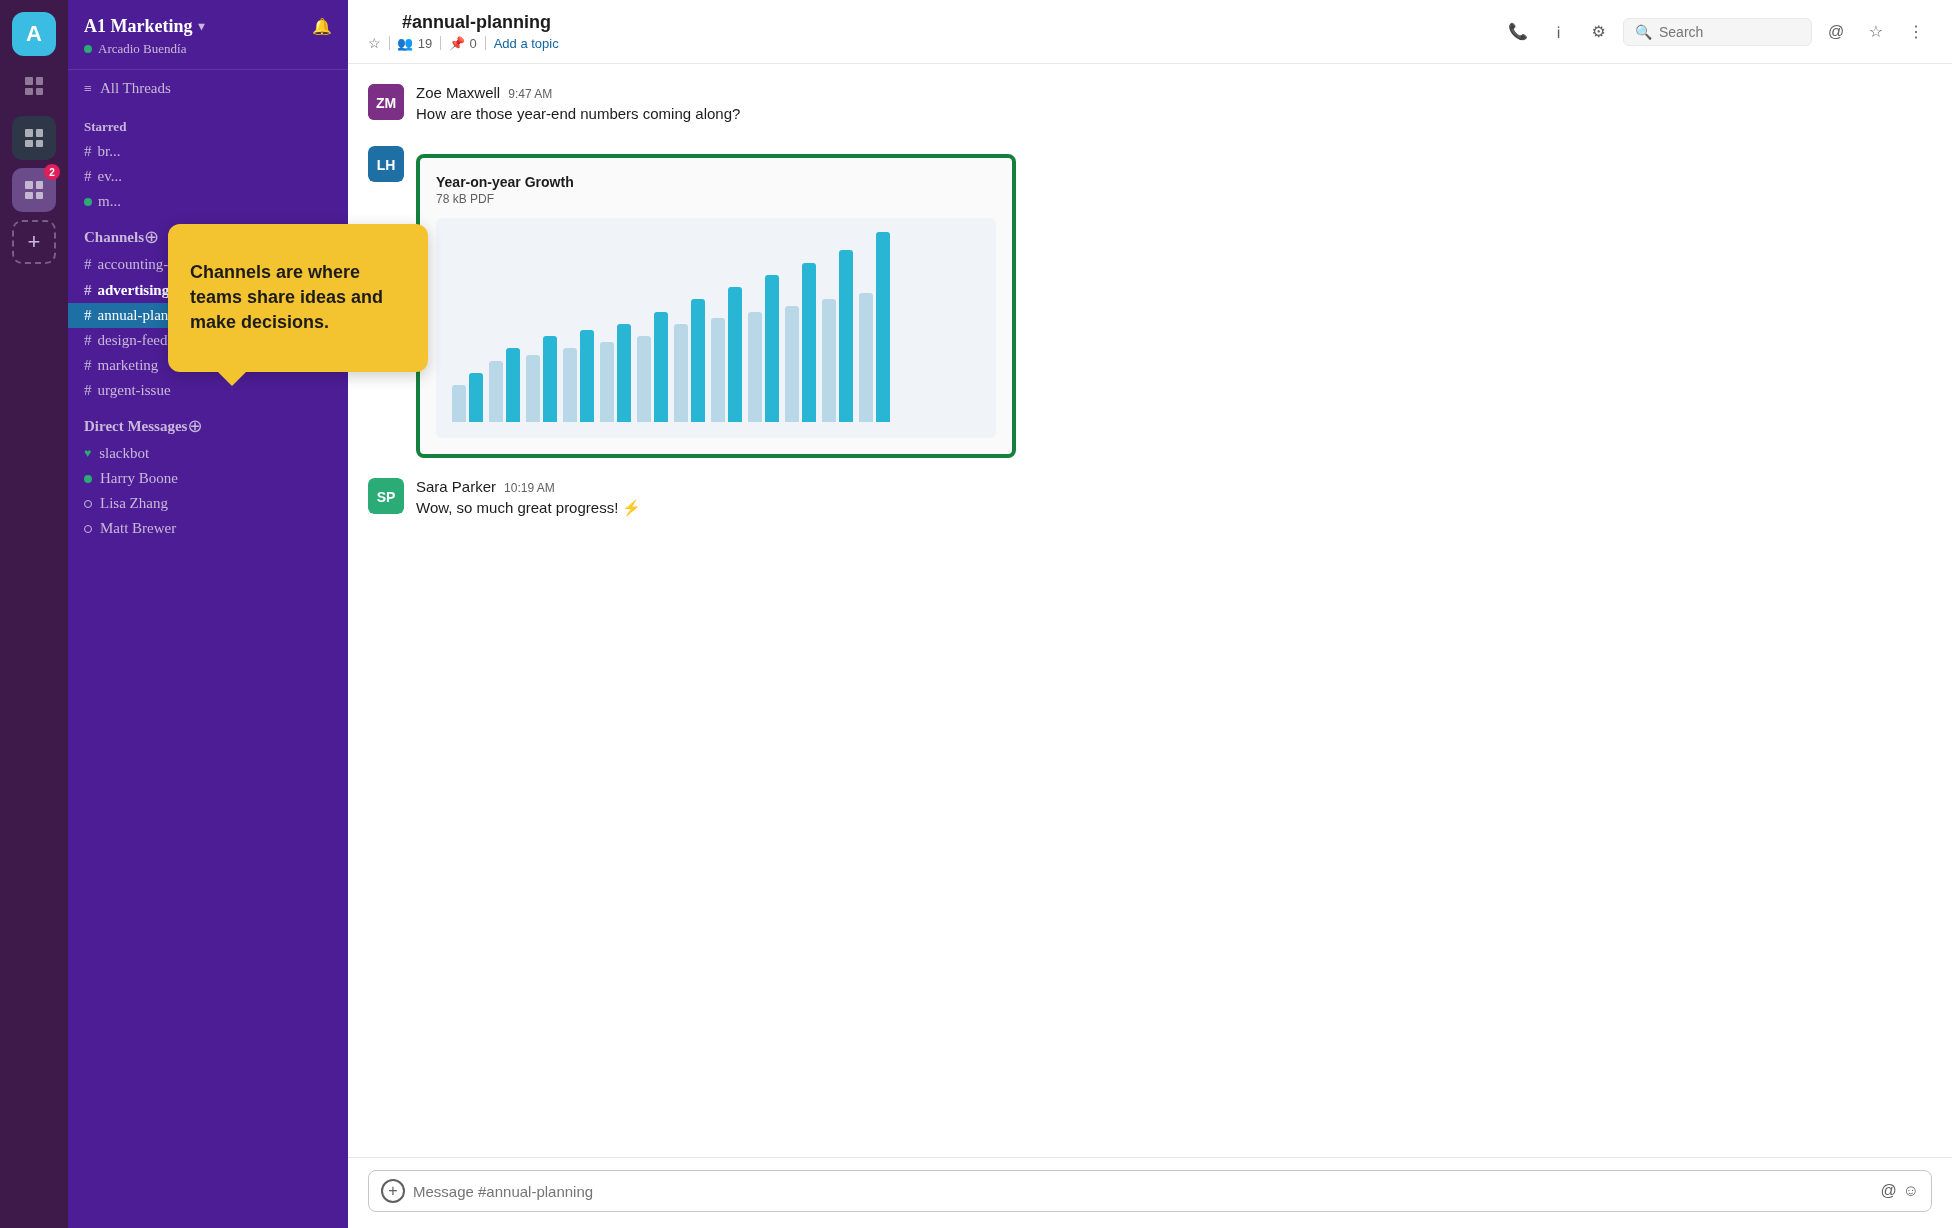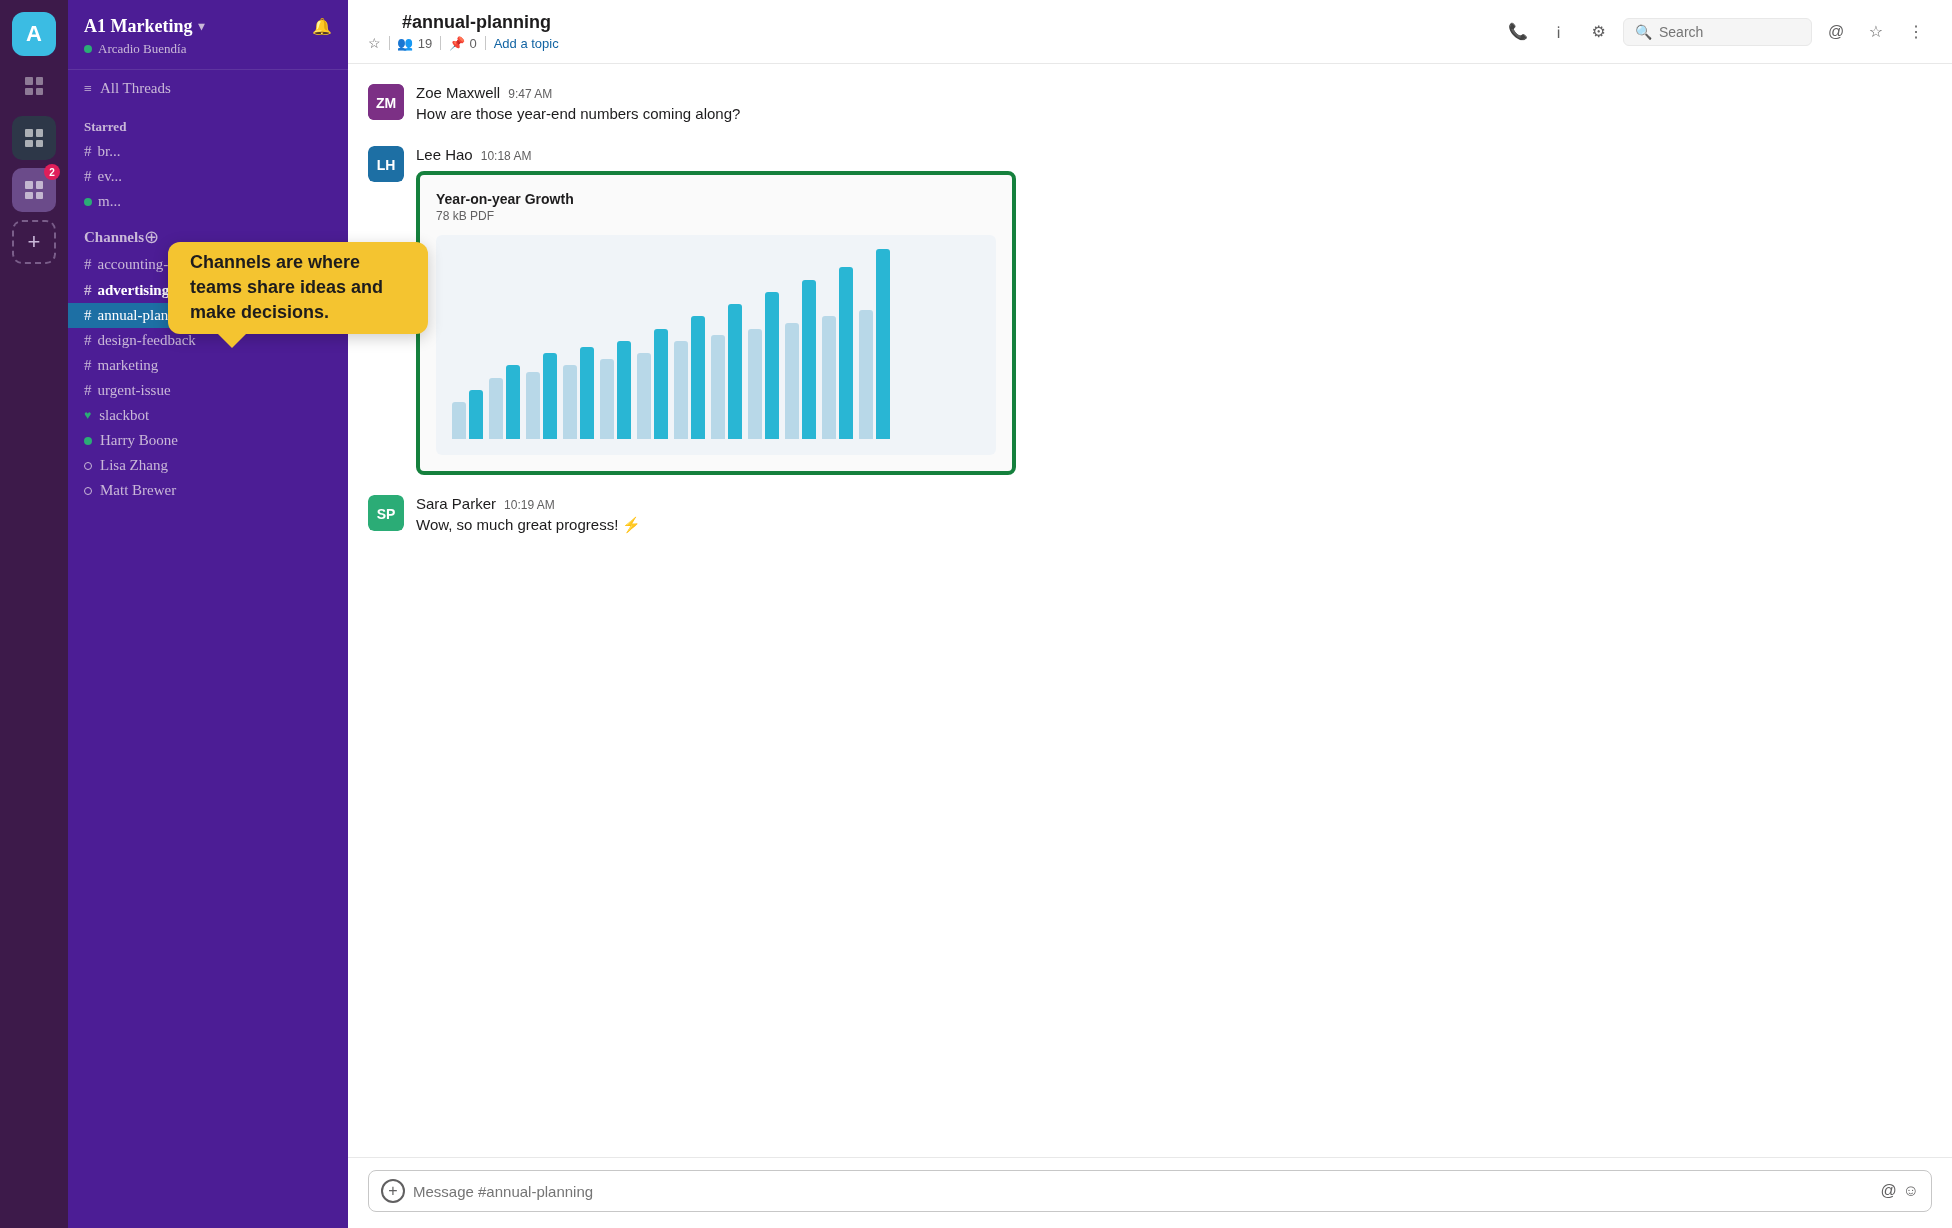--- a/index.html
+++ b/index.html
@@ -372,24 +372,24 @@
     .input-icon-btn {
       cursor: pointer;
       font-size: 16px;
       color: #616061;
     }
 
     
     .tooltip-overlay {
       position: fixed;
       left: 168px;
-      top: 242px;
+      top: 224px;
       background: #f4c430;
       border-radius: 12px;
-      padding: 8px 22px;
+      padding: 36px 22px;
       max-width: 260px;
       z-index: 100;
       box-shadow: 0 4px 16px rgba(0,0,0,0.2);
     }
     .tooltip-text {
       font-size: 18px;
       font-weight: 600;
       color: #1d1c1d;
       line-height: 1.4;
     }
@@ -499,20 +499,24 @@
   </div>
   <div class="channel-item">
     <span class="channel-hash">#</span>
     <span>marketing</span>
   </div>
   <div class="channel-item">
     <span class="channel-hash">#</span>
     <span>urgent-issue</span>
   </div>
 
+  <div class="section-header">
+    <span class="section-header-label">Direct Messages</span>
+    <span class="section-add">⊕</span>
+  </div>
 
   <div class="dm-item">
     <span class="dm-heart">♥</span>
     <span>slackbot</span>
   </div>
   <div class="dm-item">
     <span class="dm-dot-green"></span>
     <span>Harry Boone</span>
   </div>
   <div class="dm-item">
@@ -580,24 +584,20 @@
     </div>
 
     <div class="message-group">
       <div class="avatar">
         <svg width="36" height="36" viewBox="0 0 36 36">
           <rect width="36" height="36" rx="6" fill="#1d6fa4"></rect>
           <text x="18" y="24" text-anchor="middle" fill="white" font-size="14" font-weight="700">LH</text>
         </svg>
       </div>
       <div class="message-content">
-        <div class="message-header">
-          <span class="message-author">Lee Hao</span>
-          <span class="message-time">10:18 AM</span>
-        </div>
 
         <div class="chart-card">
           <div class="chart-card-title">Year-on-year Growth</div>
           <div class="chart-card-meta">78 kB PDF</div>
           <div class="chart-area" id="chart-area">
               <div class="bar-group">
                 <div class="bar light" style="height: 37px;"></div>
                 <div class="bar dark" style="height: 49px;"></div>
               </div>
               <div class="bar-group">

